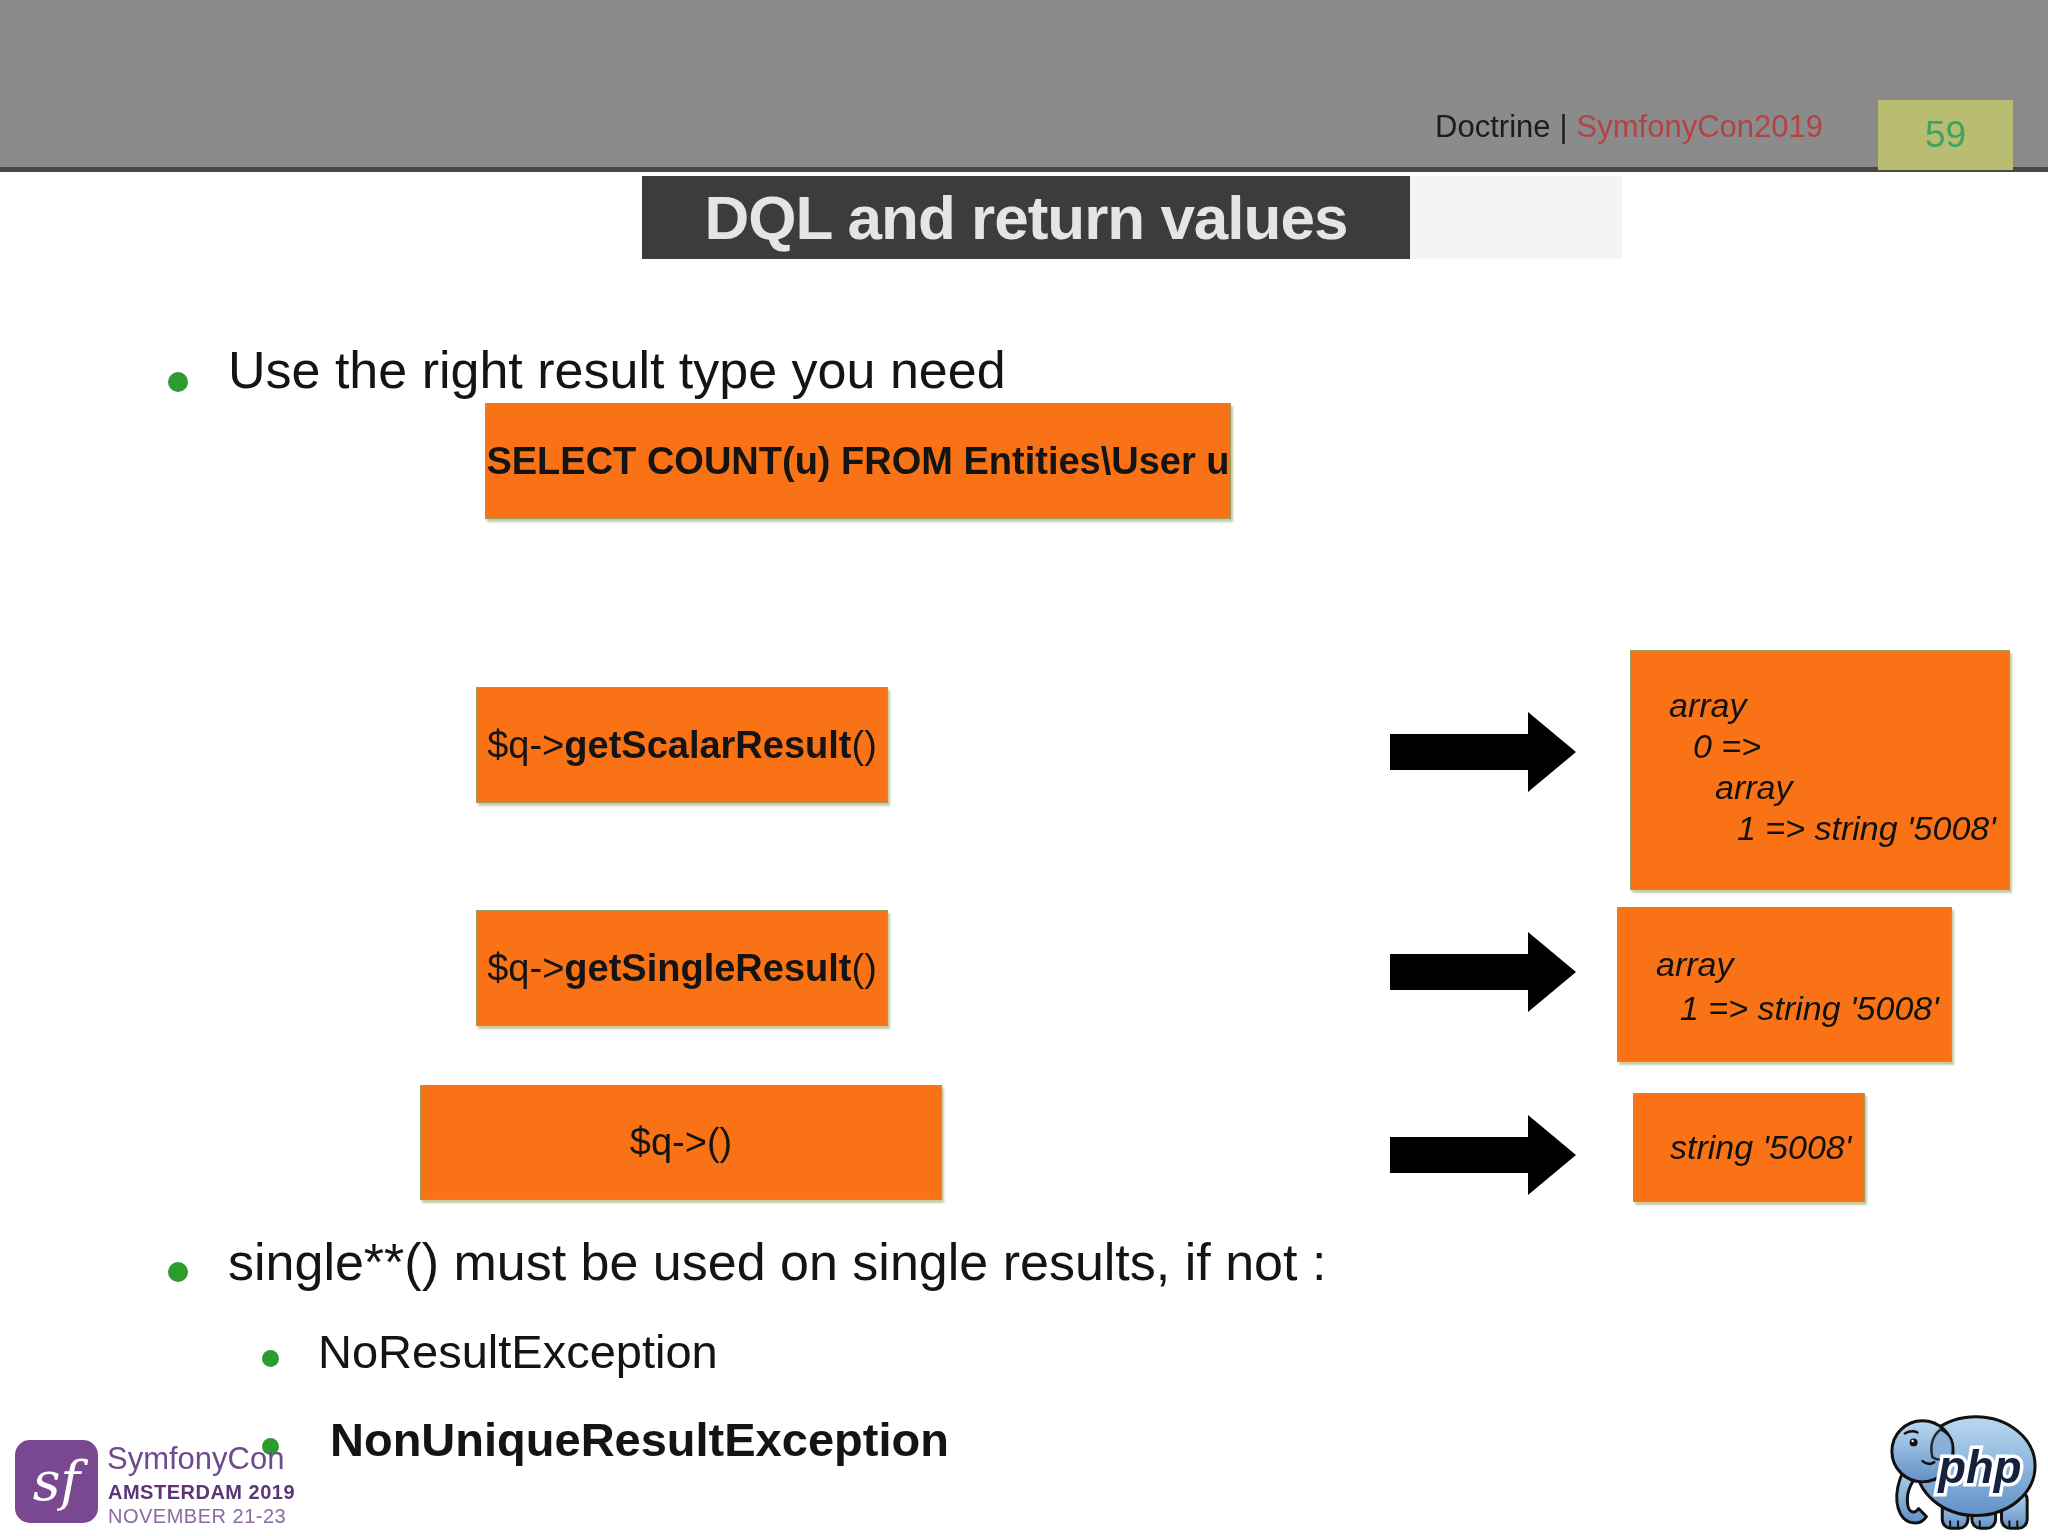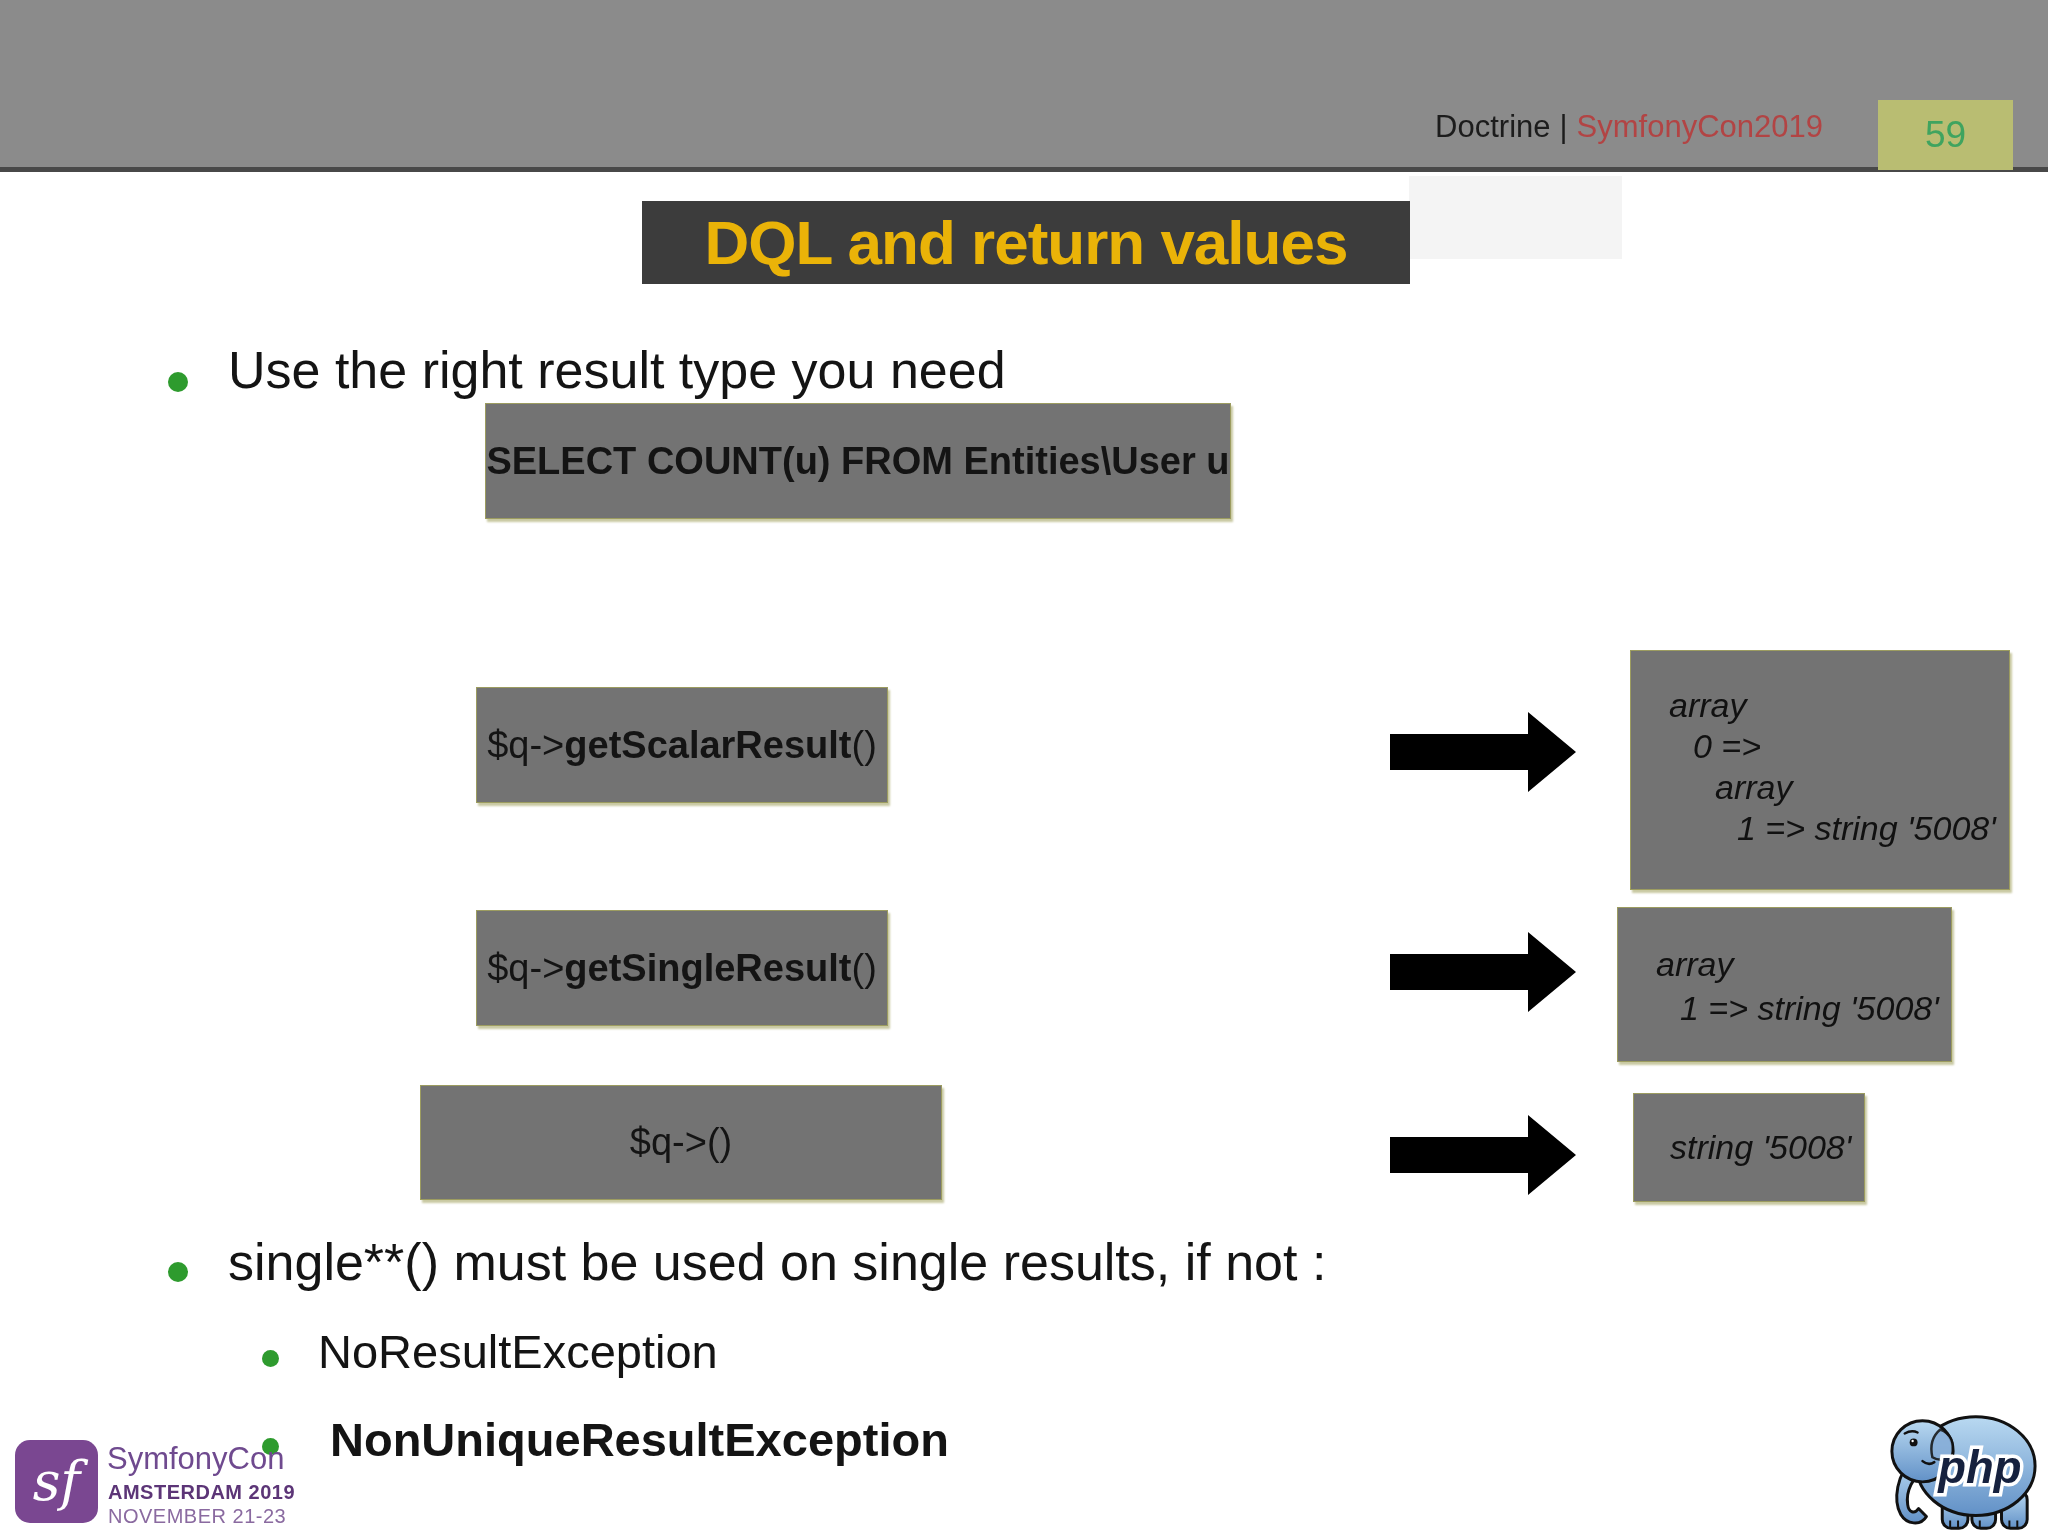--- a/index.html
+++ b/index.html
@@ -13,32 +13,32 @@
   .header-text{right:225px;top:109px;font-size:31px;color:#1c1c1c;}
   .header-text .sep{margin:0 9px;color:#1c1c1c;}
   .header-text .conf{color:#b24444;}
   .page-num{left:1878px;top:100px;width:135px;height:70px;background:#b9bd72;
             color:#3fa45f;font-size:37px;display:flex;align-items:center;
             justify-content:center;}
 
   
   .title-side{left:1409px;top:176px;width:213px;height:83px;background:#f4f4f4;}
   .title{left:642px;top:176px;width:768px;height:83px;background:#3c3c3c;
-         color:#eab308;font-size:62px;font-weight:bold;display:flex;
-         align-items:center;justify-content:center;letter-spacing:-1px;margin-top:25px;}
+         color:#e5e5e5;font-size:62px;font-weight:bold;display:flex;
+         align-items:center;justify-content:center;letter-spacing:-1px;}
 
   
   .dot{border-radius:50%;background:#2e9b2e;}
   .dot-l1{width:20px;height:20px;}
   .dot-l2{width:17px;height:17px;}
   .b1-text,.b2-text{font-size:52px;color:#141414;white-space:nowrap;}
   .sub-text{font-size:47px;color:#141414;white-space:nowrap;}
 
   
-  .ybox{background:#737373;border:1px solid #9c9c60;box-shadow:2px 3px 2px #c9c9a2;}
+  .ybox{background:#f97316;border:1px solid #9c9c60;box-shadow:2px 3px 2px #c9c9a2;}
   .query-box{left:485px;top:403px;width:744px;height:114px;display:flex;
              align-items:center;justify-content:center;font-size:38px;
              font-weight:bold;white-space:nowrap;}
   .method-box{display:flex;align-items:center;justify-content:center;
               font-size:38px;white-space:nowrap;}
   .method-box b{font-weight:bold;}
   .mbox1{left:476px;top:687px;width:410px;height:114px;}
   .mbox2{left:476px;top:910px;width:410px;height:114px;}
   .mbox3{left:420px;top:1085px;width:520px;height:113px;}
 

